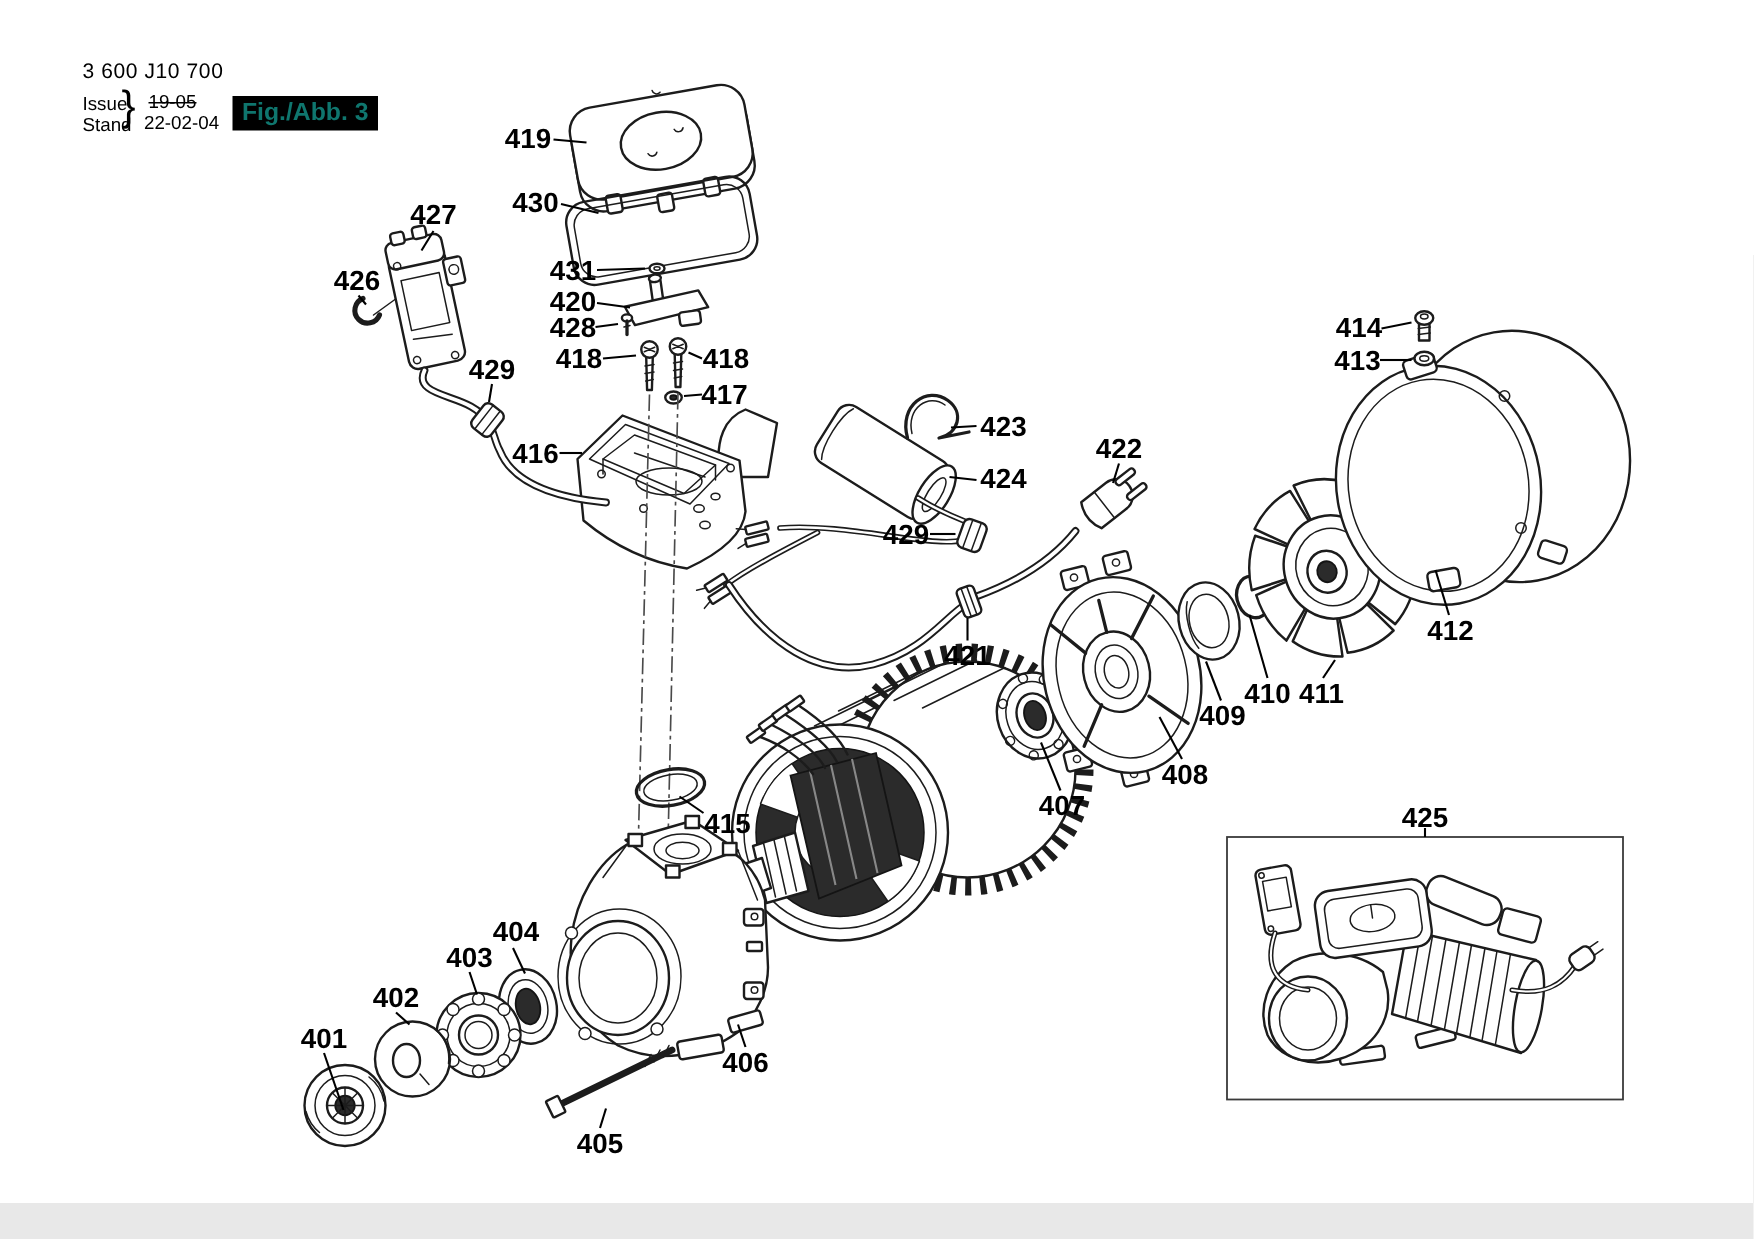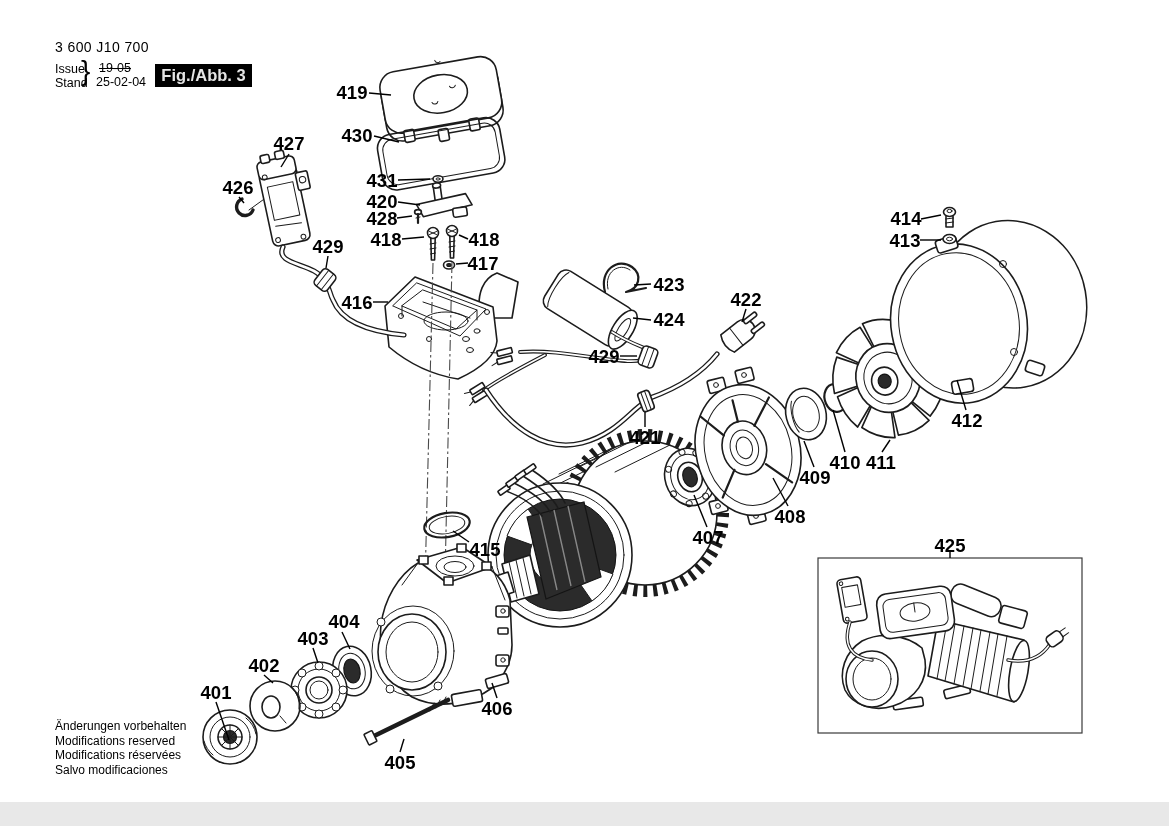--- a/index.html
+++ b/index.html
@@ -5,21 +5,21 @@
   html,body{margin:0;padding:0;background:#e8e8e8}
   .page{position:relative;width:1169px;height:802px;background:#fff;overflow:hidden;
         font-family:"Liberation Sans",sans-serif;color:#000}
   .abs{position:absolute}
   .hdr-partno{left:55px;top:39px;font-size:14px;letter-spacing:.4px}
   .hdr-stand{left:55px;top:62px;font-size:12.5px}
   .hdr-issue{left:55px;top:76px;font-size:12.5px}
   .hdr-brace{left:81px;top:55px;font-size:28px;font-weight:400}
   .hdr-old{left:99px;top:61px;font-size:12.5px;text-decoration:line-through}
   .hdr-new{left:96px;top:75px;font-size:12.5px}
-  .fig-badge{left:155px;top:64px;width:97px;height:23px;background:#000;color:#e5e5e5;
+  .fig-badge{left:155px;top:64px;width:97px;height:23px;background:#000;color:#0f766e;
              font-weight:bold;font-size:16.5px;display:flex;align-items:center;justify-content:center}
   .footer{left:55px;top:719px;font-size:12px;line-height:14.5px}
   svg .ln{fill:none;stroke:#1c1c1c;stroke-width:1.6;stroke-linecap:round;stroke-linejoin:round}
   svg .fw{fill:#fff;stroke:#1c1c1c;stroke-width:1.6;stroke-linejoin:round}
   svg .fd{fill:#2b2b2b;stroke:#141414;stroke-width:1.2}
   svg .t1{stroke-width:1}
   svg .t2{stroke-width:2.2}
   svg .cbl{fill:none;stroke:#1c1c1c;stroke-width:5.2;stroke-linecap:round}
   svg .cblc{fill:none;stroke:#fff;stroke-width:2.6;stroke-linecap:round}
   svg .cbl2{fill:none;stroke:#1c1c1c;stroke-width:3.8;stroke-linecap:round}
@@ -32,29 +32,23 @@
 </head>
 <body>
 
 <div class="page">
 
   <div class="abs hdr-partno">3 600 J10 700</div>
   <div class="abs hdr-stand">Issue</div>
   <div class="abs hdr-issue">Stand</div>
   <div class="abs hdr-brace">}</div>
   <div class="abs hdr-old">19-05</div>
-  <div class="abs hdr-new">25-02-04</div>
+  <div class="abs hdr-new">22-02-04</div>
   <div class="abs fig-badge">Fig./Abb. 3</div>
 
-  <div class="abs footer">
-    <div>Änderungen vorbehalten</div>
-    <div>Modifications reserved</div>
-    <div>Modifications réservées</div>
-    <div>Salvo modificaciones</div>
-  </div>
 
   <svg class="abs" style="left:0;top:0" width="1169" height="826" viewBox="0 0 1169 826">
 
     <g transform="rotate(-10 440 96)">
       <rect class="fw" x="382" y="72" width="118" height="62" rx="16"></rect>
       <rect class="fw" x="382" y="64" width="118" height="62" rx="16"></rect>
       <ellipse class="ln" cx="441" cy="94" rx="27" ry="19"></ellipse>
       <path class="ln t1" d="M431,101 a3.2,3.2 0 0 0 6,0 M451,88 a3.2,3.2 0 0 0 6,0 M441,60 a3,3 0 0 0 5,2"></path>
       <rect class="fw" x="398" y="124" width="10" height="12" rx="2"></rect>
       <rect class="fw" x="432" y="129" width="10" height="12" rx="2"></rect>

